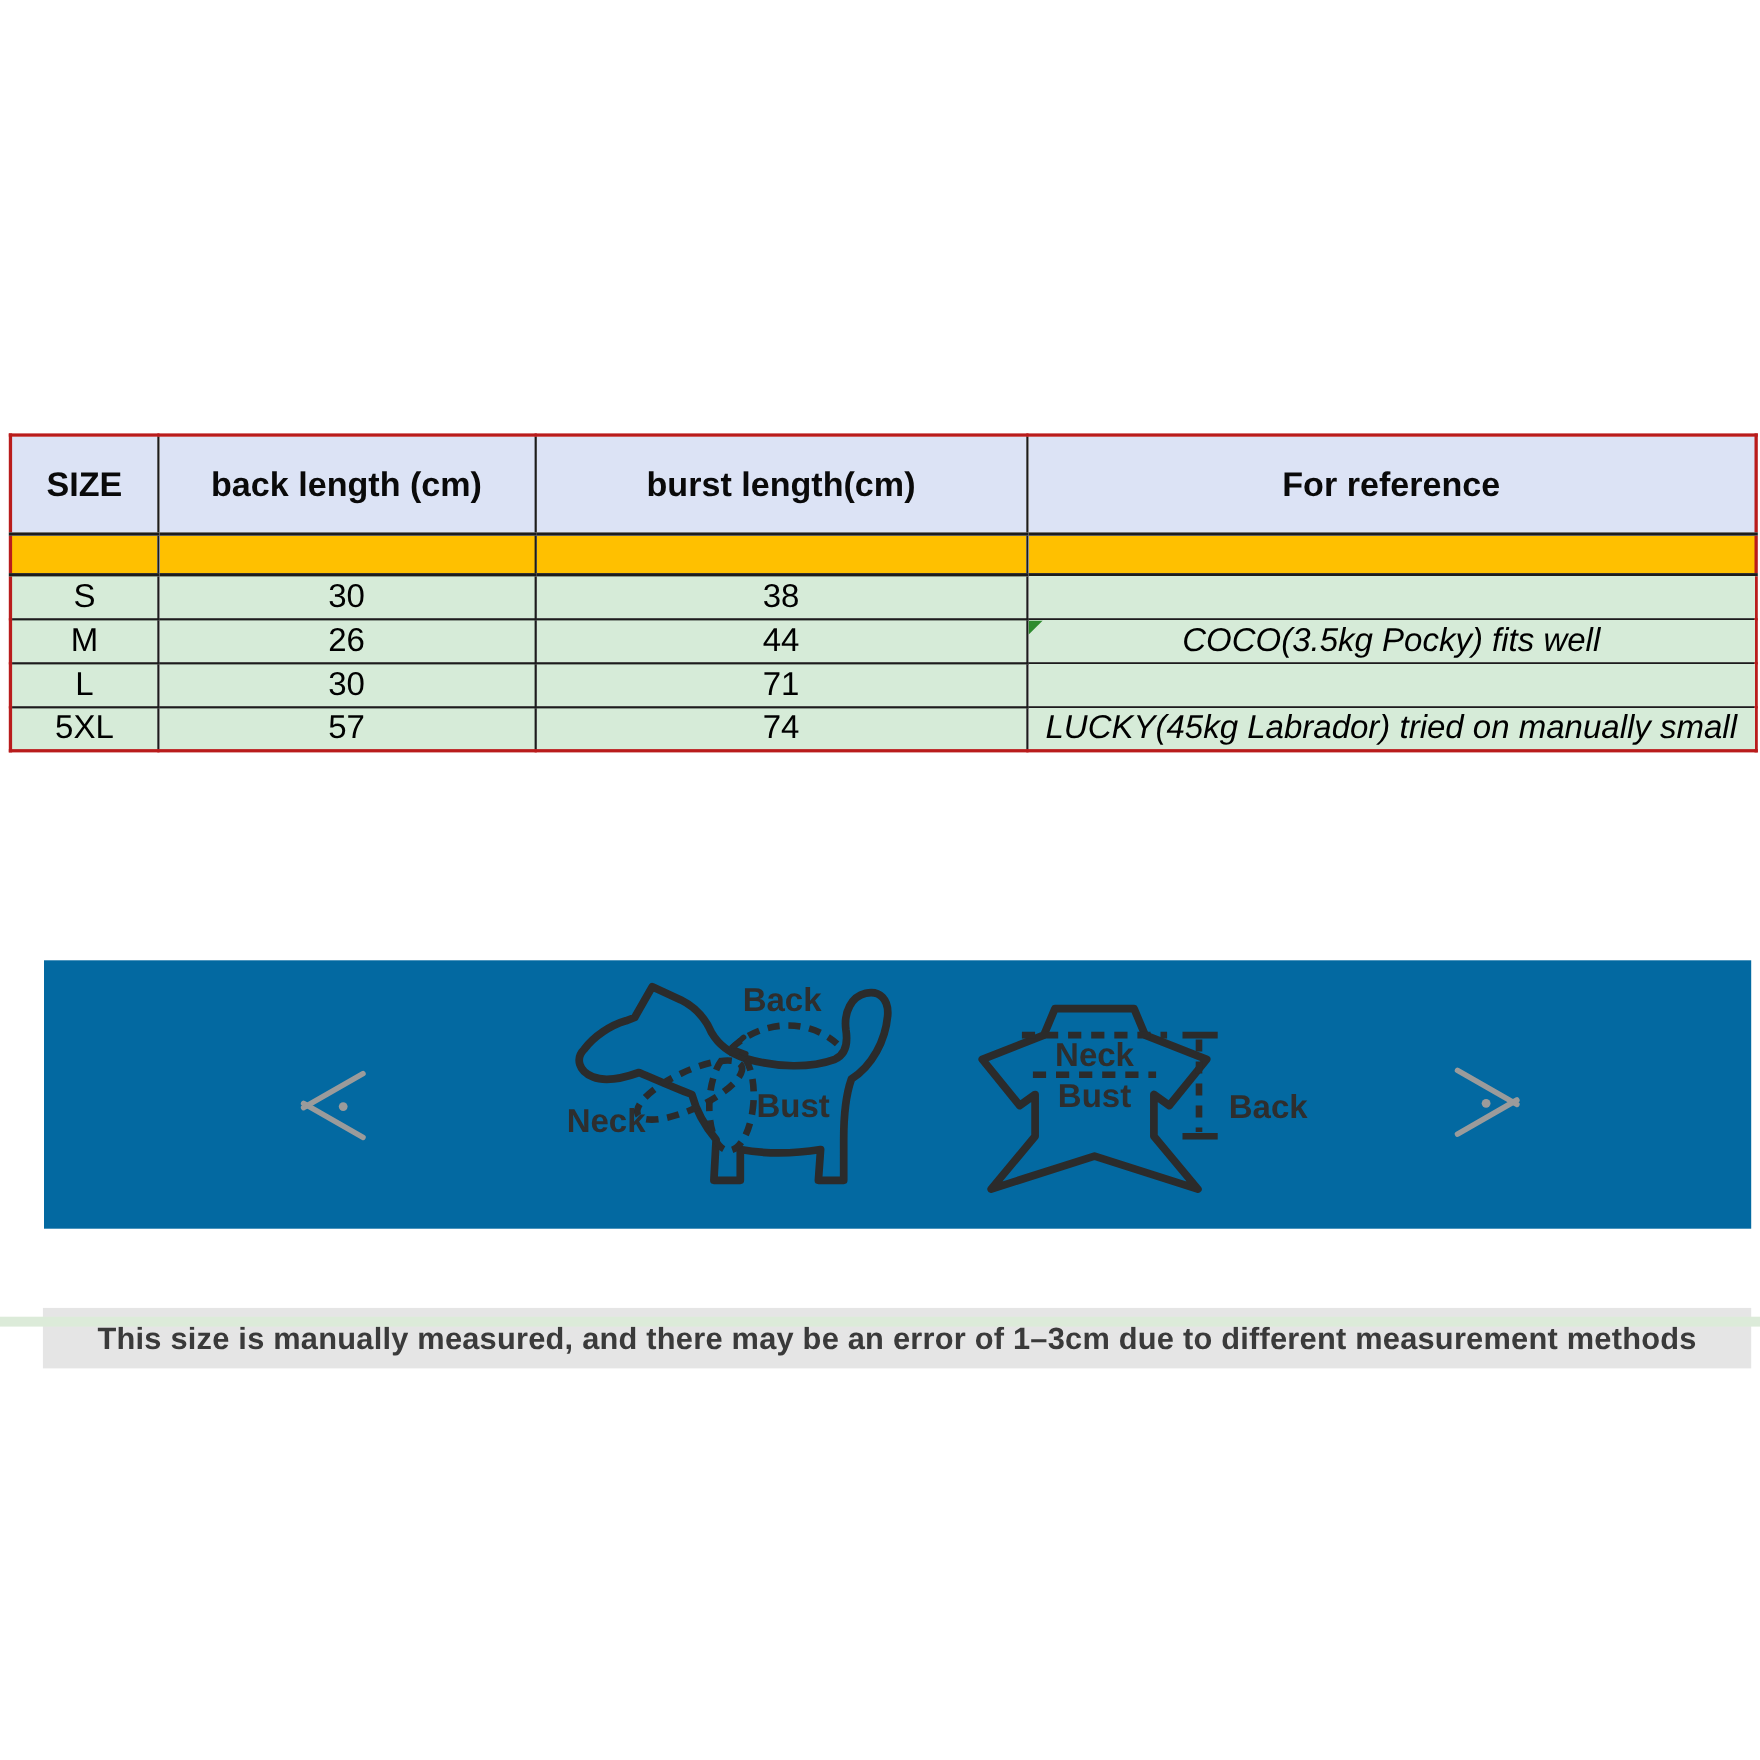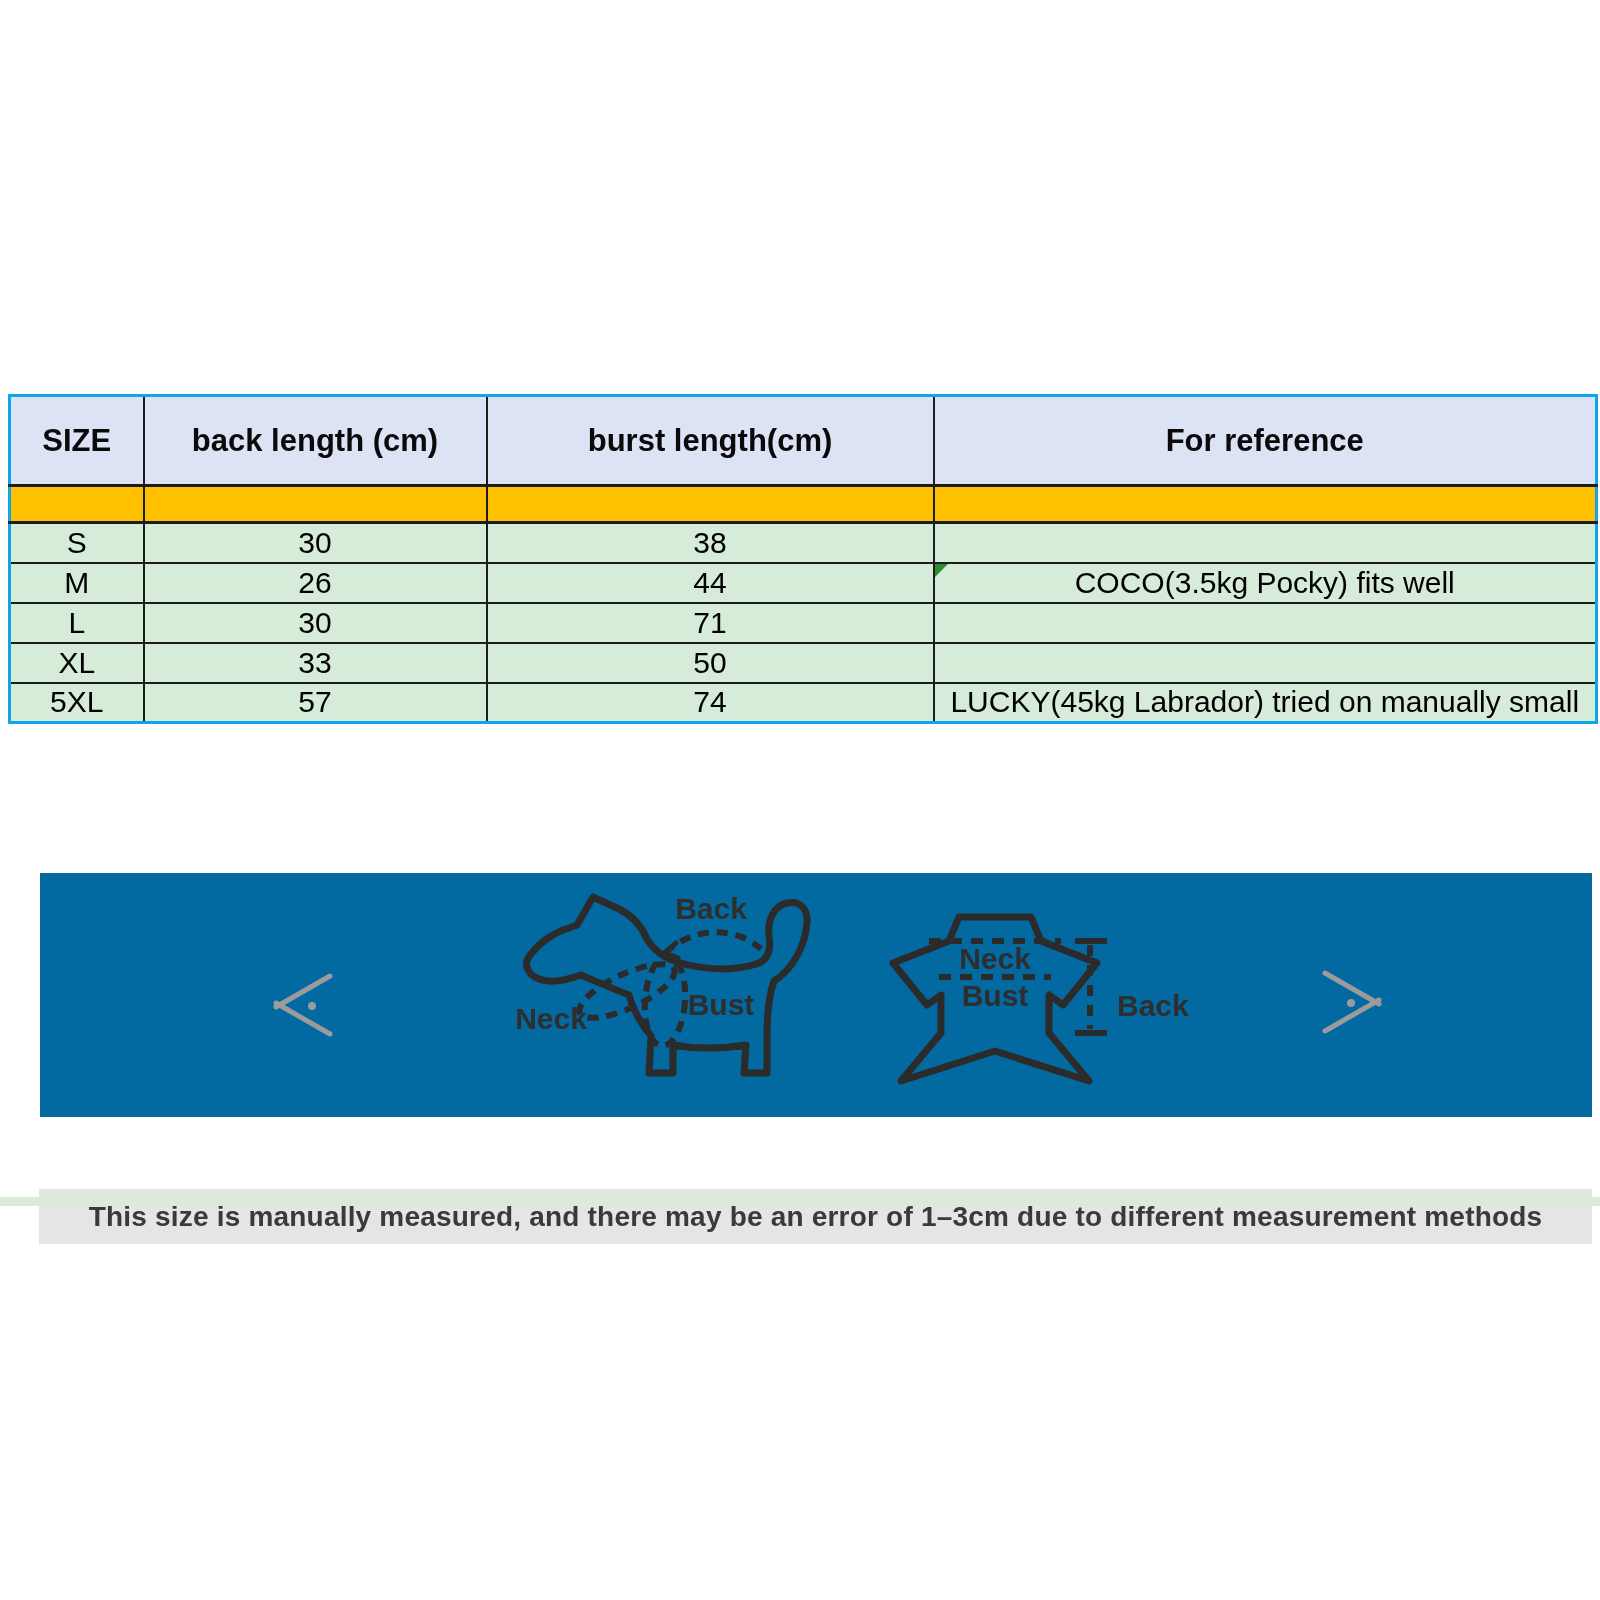--- a/index.html
+++ b/index.html
@@ -4,35 +4,35 @@
 <style>
   html,body{margin:0;padding:0;}
   body{
     width:1600px;height:1600px;position:relative;background:#ffffff;
     font-family:"Liberation Sans", sans-serif;color:#000;overflow:hidden;
   }
   
   table.size-table{
     position:absolute;left:8px;top:394px;width:1587px;
     border-collapse:collapse;table-layout:fixed;
-    border:3px solid #0ea5e9;
+    border:3px solid #b91c1c;
   }
   table.size-table th, table.size-table td{
     border:2px solid #1c1c1c;text-align:center;vertical-align:middle;
     padding:0;overflow:hidden;white-space:nowrap;
   }
   tr.header-row{height:90px;}
   tr.header-row th{
     background:#dce3f5;font-weight:bold;font-size:31px;color:#0a0a0a;
   }
   tr.highlight-row{height:37px;}
   tr.highlight-row td{background:#ffc000;border-top:3px solid #1c1c1c;border-bottom:3px solid #1c1c1c;}
   tr.data-row{height:40px;}
   tr.data-row td{background:#d6ebd8;font-size:30px;}
-  td.ref-cell{font-size:29px;position:relative;}
+  td.ref-cell{font-size:29px;position:relative;font-style:italic;}
   .corner-marker{
     position:absolute;left:0;top:0;width:0;height:0;
     border-top:13px solid #2e8b2e;border-right:13px solid transparent;
   }
   
   .diagram-strip{
     position:absolute;left:40px;top:873px;width:1552px;height:244px;
     background:#0369a1;
   }
   .diagram-strip svg{display:block;}
@@ -80,26 +80,20 @@
   <tr class="data-row">
     <td>M</td>
     <td>26</td>
     <td>44</td>
     <td class="ref-cell"><span class="corner-marker"></span><span>COCO(3.5kg Pocky)  fits well</span></td>
   </tr>
   <tr class="data-row">
     <td>L</td>
     <td>30</td>
     <td>71</td>
-    <td class="ref-cell"></td>
-  </tr>
-  <tr class="data-row">
-    <td>XL</td>
-    <td>33</td>
-    <td>50</td>
     <td class="ref-cell"></td>
   </tr>
   <tr class="data-row">
     <td>5XL</td>
     <td>57</td>
     <td>74</td>
     <td class="ref-cell">LUCKY(45kg Labrador) tried on manually small</td>
   </tr>
 </tbody>
   </table>

